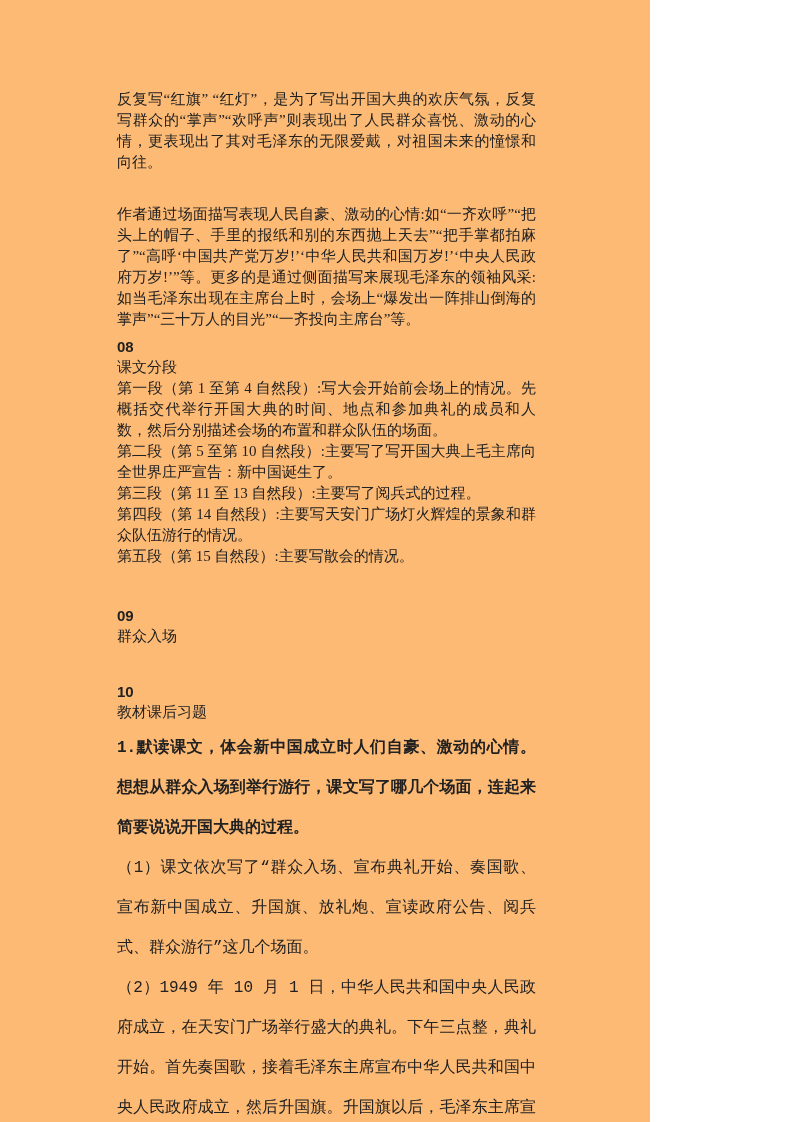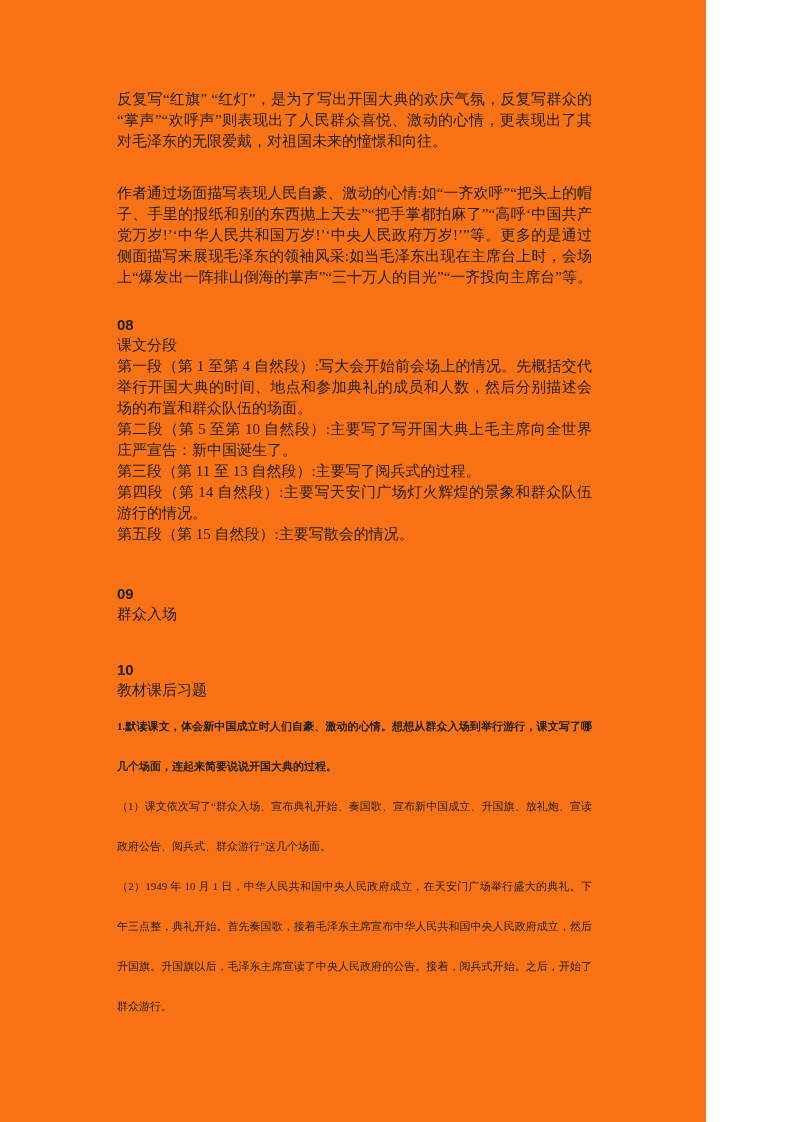--- a/index.html
+++ b/index.html
@@ -2,23 +2,23 @@
 <html lang="zh"><head>
 <meta charset="utf-8">
 <style>
   html, body {
     margin: 0;
     padding: 0;
     background: #ffffff;
   }
   .page {
     position: relative;
-    width: 706px;
+    width: 650px;
     height: 1122px;
-    background: #f97316;
+    background: #fdba74;
     box-sizing: border-box;
     padding: 89px 114px 0 117px;
     color: #212121;
     overflow: hidden;
   }
   
   .serif {
     font-family: "Liberation Serif", "DejaVu Serif", serif;
     font-size: 15px;
     line-height: 21px;
@@ -32,27 +32,27 @@
     margin-bottom: 31px;
   }
   
   .section-number {
     font-family: "Liberation Sans", "DejaVu Sans", sans-serif;
     font-weight: 700;
     font-size: 15px;
     line-height: 21px;
     margin: 0;
   }
-  .mt-18 { margin-top: 26px; }
+  .mt-18 { margin-top: 6px; }
   .mt-24 { margin-top: 38px; }
   .mt-21 { margin-top: 34px; }
   
   .sans-q {
-    font-family: Liberation Serif, serif;
-    font-size: 11px;
+    font-family: Liberation Mono, monospace;
+    font-size: 16px;
     line-height: 40px;
     text-align: justify;
     margin: 0;
   }
   .sans-q.bold {
     font-weight: 700;
     margin-top: 5px;
   }
   .answer {
     font-weight: 400;

